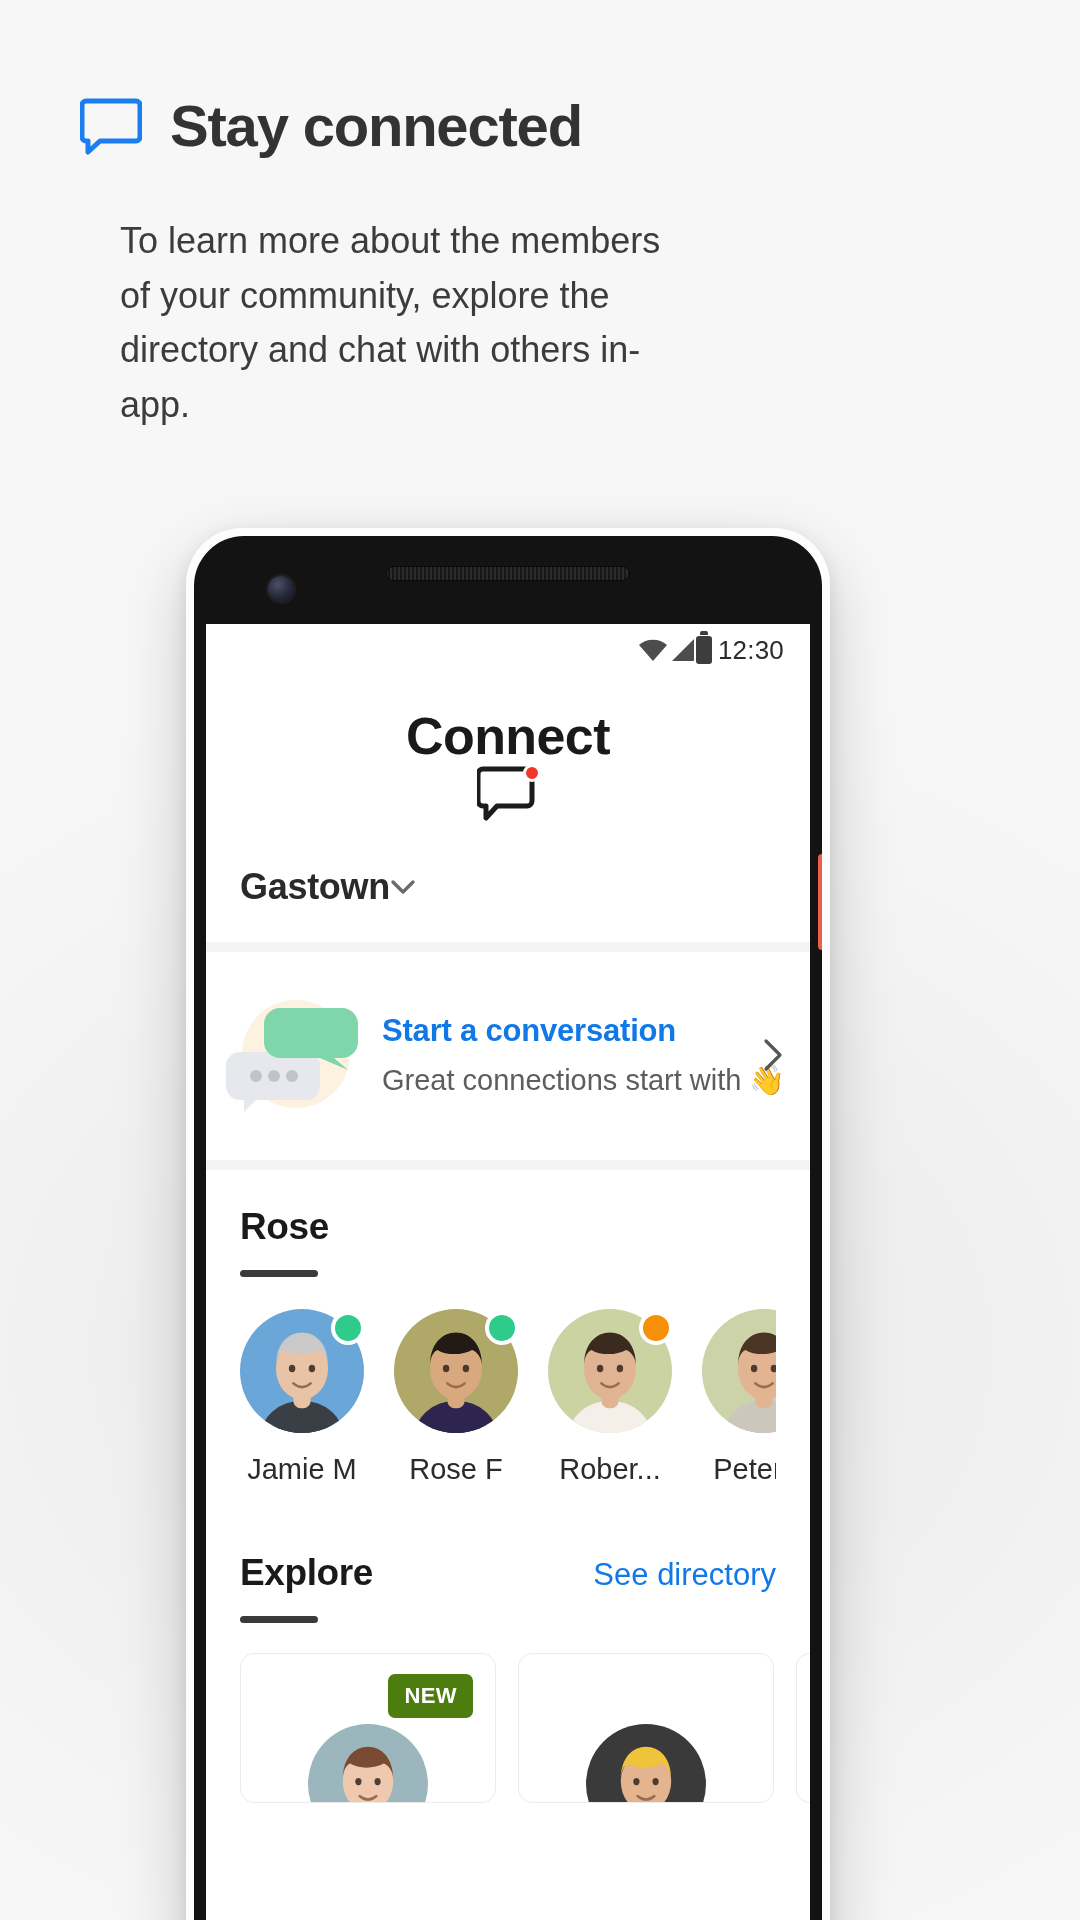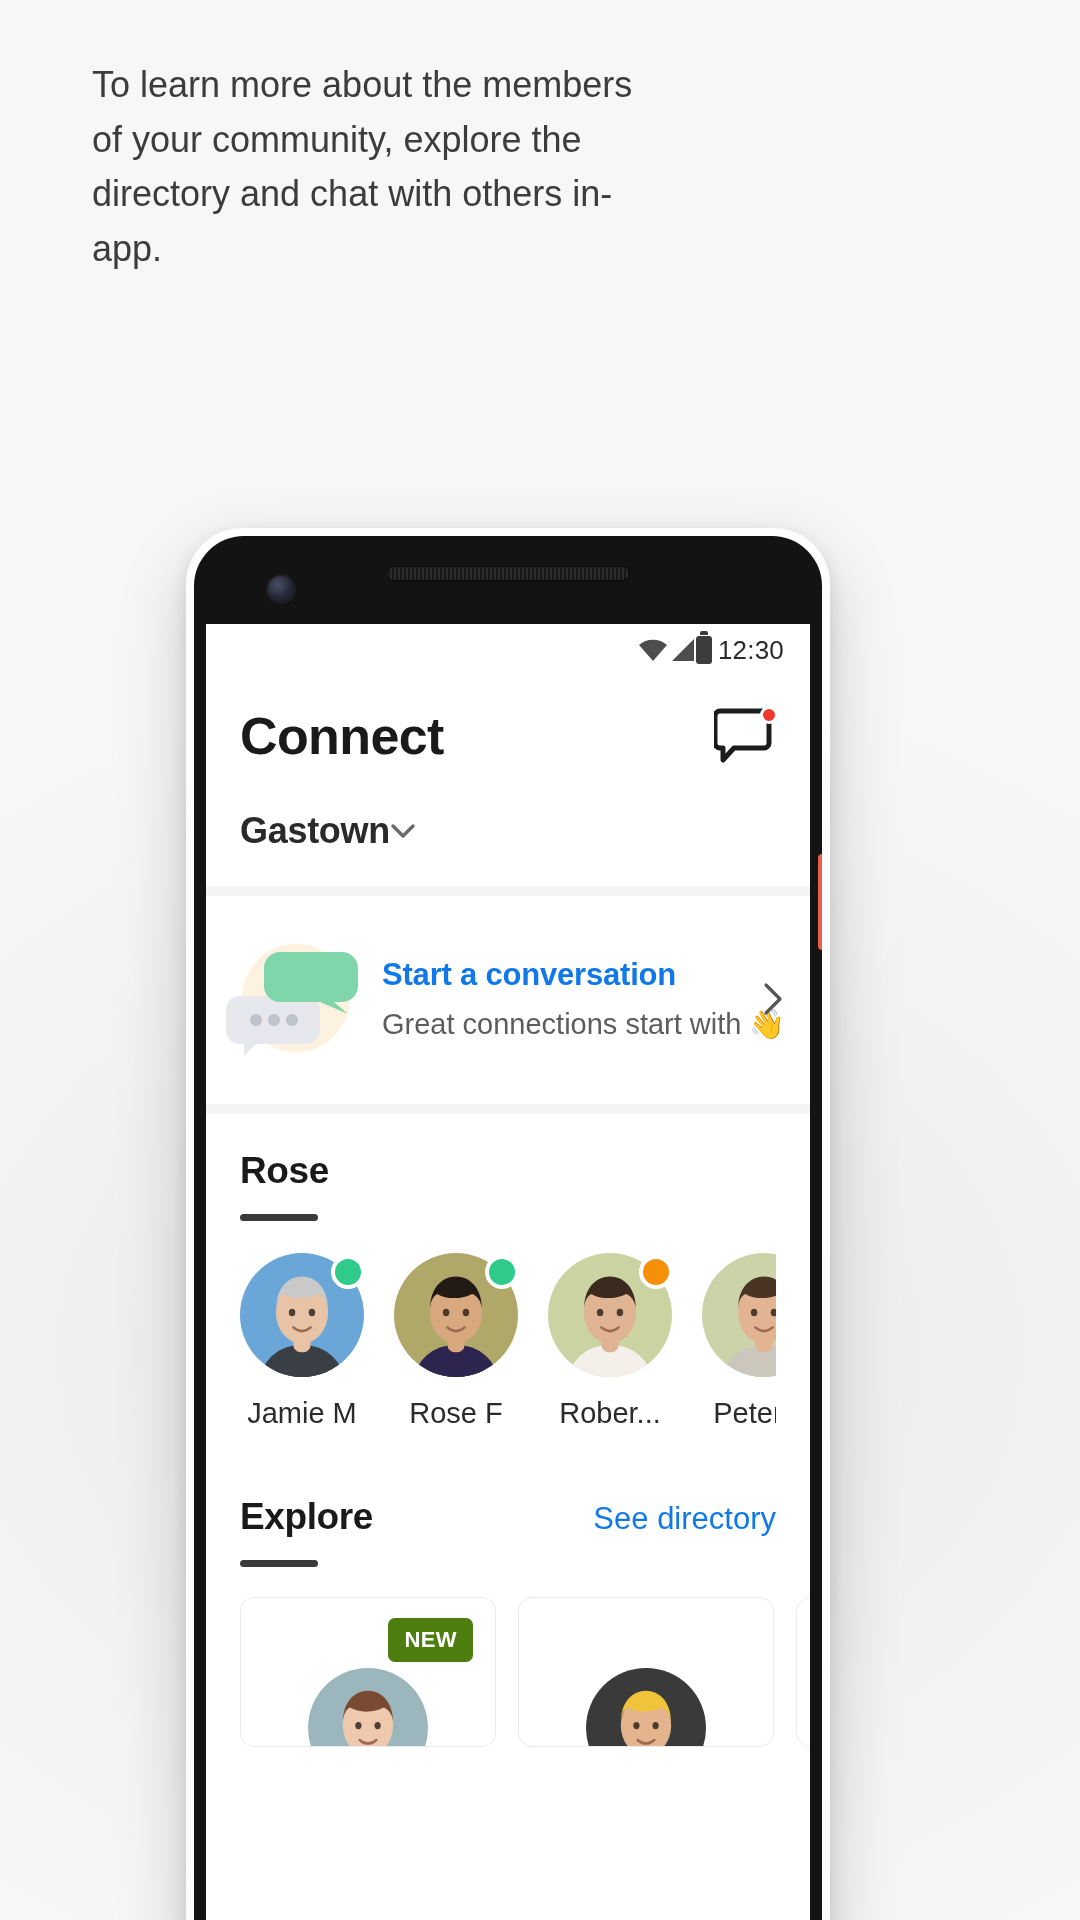--- a/index.html
+++ b/index.html
@@ -13,21 +13,21 @@
   }
 
   
   .promo{ position:absolute; left:0; top:0; width:1080px; }
   .promo-title-row{ display:flex; align-items:center; gap:28px; padding:96px 0 0 80px; }
   .chat-outline-icon{ width:62px; height:60px; flex:0 0 auto; }
   .promo-title{
     font-size:58px; font-weight:700; color:#333333; letter-spacing:-1.2px; line-height:1;
   }
   .promo-body{
-    margin:58px 0 0 92px; width:560px;
+    margin:58px 0 0 120px; width:560px;
     font-size:36px; line-height:1.52; color:#3c3c3c; font-weight:400;
   }
 
   
   .phone{
     position:absolute; left:186px; top:528px;
     width:644px; height:1460px;
     border-radius:56px 56px 24px 24px;
     background:#fdfdfd;
     box-shadow:0 26px 70px rgba(0,0,0,.18), 0 6px 18px rgba(0,0,0,.10);
@@ -69,20 +69,21 @@
   .ico-wifi{ width:30px; height:24px; }
   .ico-signal{ width:28px; height:24px; }
   .ico-battery{ width:16px; height:28px; background:#3d3d3d; border-radius:3px; position:relative; }
   .ico-battery:after{ content:""; position:absolute; left:50%; transform:translateX(-50%);
      top:-5px; width:8px; height:4px; background:#3d3d3d; border-radius:2px 2px 0 0; }
 
   
   .app-header{
     display:flex; align-items:center; justify-content:space-between;
     padding:30px 34px 34px 34px;
+    flex-direction:column;
   }
   .app-title{ font-size:52px; font-weight:700; color:#1a1a1a; letter-spacing:-.6px; }
   .msg-btn{ position:relative; width:62px; height:56px; }
   .badge-dot{
     position:absolute; right:-2px; top:-2px; width:18px; height:18px; border-radius:50%;
     background:#f1372b; border:3px solid #ffffff;
   }
 
   
   .community{
@@ -137,20 +138,28 @@
   }
   .ex-avatar{
     position:absolute; left:50%; transform:translateX(-50%); top:70px;
     width:120px; height:120px; border-radius:50%; overflow:hidden;
   }
 </style>
 </head>
 <body>
 
 <div class="promo">
+  <div class="promo-title-row">
+    <span class="chat-outline-icon">
+      <svg viewBox="0 0 62 60" width="62" height="60">
+        <path d="M6 5 h50 a4 4 0 0 1 4 4 v32 a4 4 0 0 1 -4 4 H20 L8 56 V45 H6 a4 4 0 0 1 -4 -4 V9 a4 4 0 0 1 4 -4 z" fill="none" stroke="#1a7ef0" stroke-width="5" stroke-linejoin="round"></path>
+      </svg>
+    </span>
+    <div class="promo-title">Stay connected</div>
+  </div>
   <div class="promo-body">To learn more about the members of your community, explore the directory and chat with others in-app.</div>
 </div>
 
 <div class="phone">
   <div class="phone-body">
 
     <div class="bezel-top">
       <div class="camera"></div>
       <div class="speaker"></div>
     </div>

